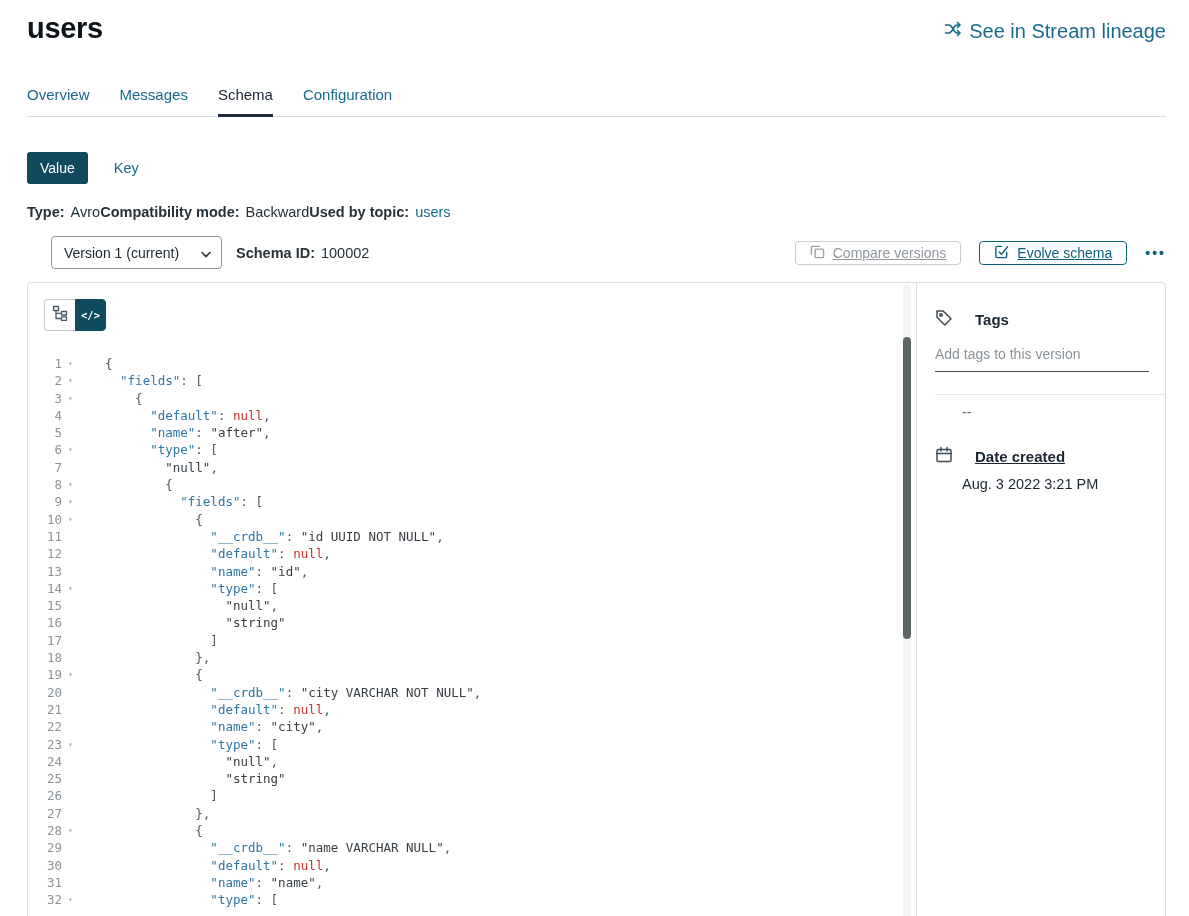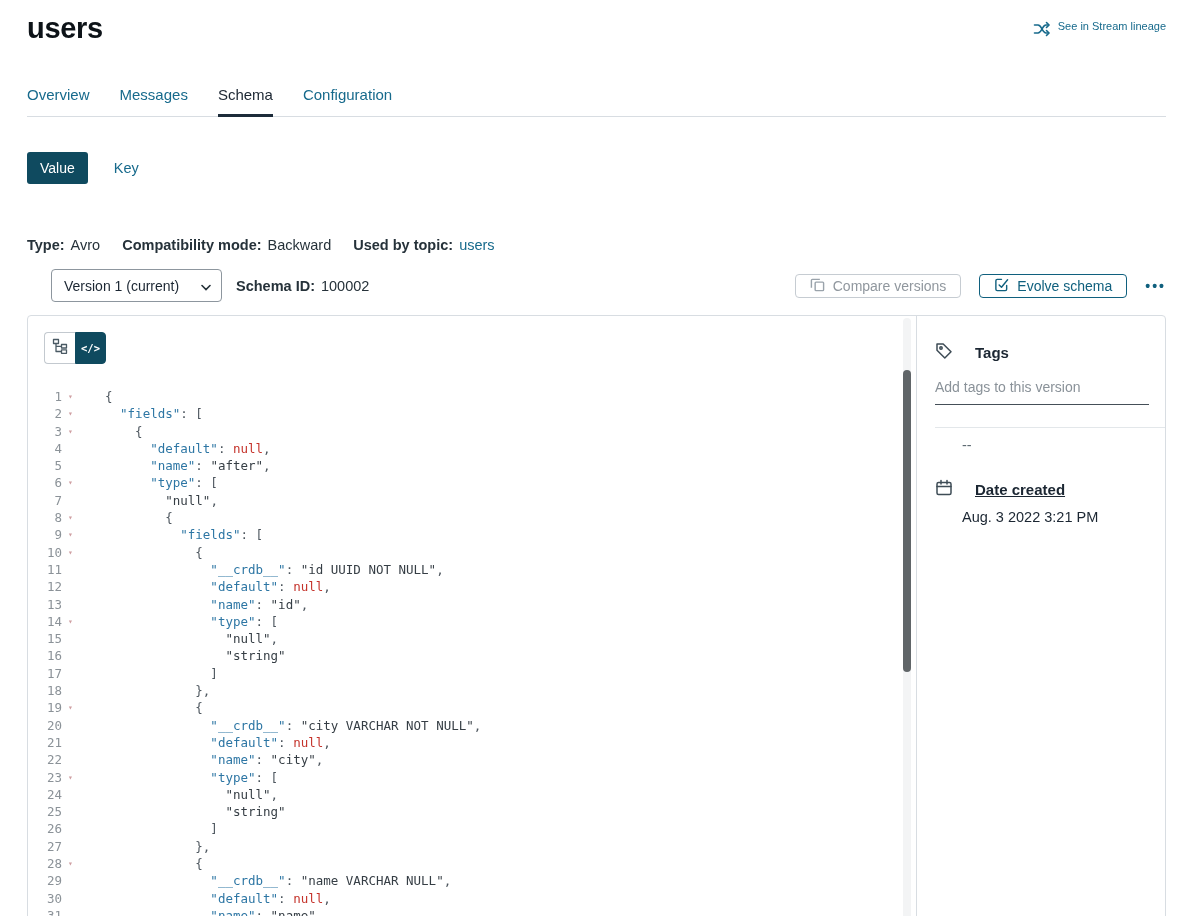--- a/index.html
+++ b/index.html
@@ -3,50 +3,50 @@
 <meta charset="utf-8">
 <style>
   * { margin:0; padding:0; box-sizing:border-box; }
   html,body { width:1189px; height:916px; overflow:hidden; background:#ffffff;
               font-family:"Liberation Sans", sans-serif; color:#26323a; }
   .page { padding:0 23px 0 27px; }
 
   
   .page-header { display:flex; justify-content:space-between; align-items:flex-start; padding-top:10px; }
   .page-title { font-size:29px; font-weight:800; color:#0d1318; line-height:36px; letter-spacing:-0.3px; }
-  .lineage-link { display:flex; align-items:flex-start; gap:7px; margin-top:10px;
-                  color:#176a8c; font-size:11px; font-weight:500; cursor:pointer; }
+  .lineage-link { display:flex; align-items:flex-end; gap:7px; margin-top:10px;
+                  color:#176a8c; font-size:20px; font-weight:500; cursor:pointer; }
 
   
   .tabs { display:flex; gap:30px; margin-top:40px; padding-bottom:13px; border-bottom:1px solid #d8dde2;text-align:center; }
   .tab { font-size:15px; color:#176a8c; cursor:pointer; position:relative; }
   .tab.active { color:#1b2632; font-weight:500; }
   .tab.active::after { content:''; position:absolute; left:0; right:0; bottom:-14px; height:3px; background:#1c2b39; }
 
   
   .segment-row { display:flex; align-items:center; gap:26px; margin-top:35px; }
   .value-btn { background:#0f4a5f; color:#fff; height:32px; padding:0 13px; border-radius:3px;
                font-size:14px; display:flex; align-items:center; cursor:pointer; }
   .key-btn { color:#176a8c; font-size:14.5px; cursor:pointer; }
 
   
-  .meta-row { display:flex; align-items:center; gap:22px; margin-top:53px; font-size:14.5px; }
+  .meta-row { display:flex; align-items:center; margin-top:20px; font-size:14.5px; }
   .meta-group { display:flex; gap:6px; }
   .meta-label { font-weight:700; color:#26323a; }
   .meta-link { color:#176a8c; cursor:pointer; }
 
   
   .controls-row { display:flex; align-items:center; margin-top:16px;padding-left:24px; }
   .version-select { width:171px; height:33px; border:1px solid #8d969e; border-radius:4px;
                     display:flex; align-items:center; justify-content:space-between;
                     padding:0 10px 0 12px; font-size:14px; color:#1b2632; cursor:pointer; background:#fff; }
   .schema-id { display:flex; gap:6px; margin-left:14px; font-size:14.5px; }
   .right-actions { margin-left:auto; display:flex; align-items:center; gap:18px; }
   .btn { height:24px; display:inline-flex; align-items:center; gap:8px; padding:0 14px;
-         border-radius:4px; font-size:14px; background:#fff; cursor:pointer; }
+         border-radius:4px; font-size:14px; background:#fff; cursor:pointer;text-decoration:underline; }
   .btn-compare { border:1px solid #c6ccd2; color:#90979e; }
   .btn-evolve { border:1px solid #10607e; color:#10607e; font-weight:500; }
   .more-btn { color:#10607e; font-size:14px; letter-spacing:2px; font-weight:700; cursor:pointer; padding:4px 0; }
 
   
   .content-container { display:flex; margin-top:13px; border:1px solid #d8dde2; border-radius:4px; height:648px; }
   .editor { position:relative; flex:1 1 auto; min-width:0; }
   .editor-toolbar { position:absolute; top:16px; left:16px; display:flex; z-index:2; }
   .tbtn { width:31px; height:32px; display:flex; align-items:center; justify-content:center;
           border:1px solid #c3c9cf; background:#fff; cursor:pointer; }

